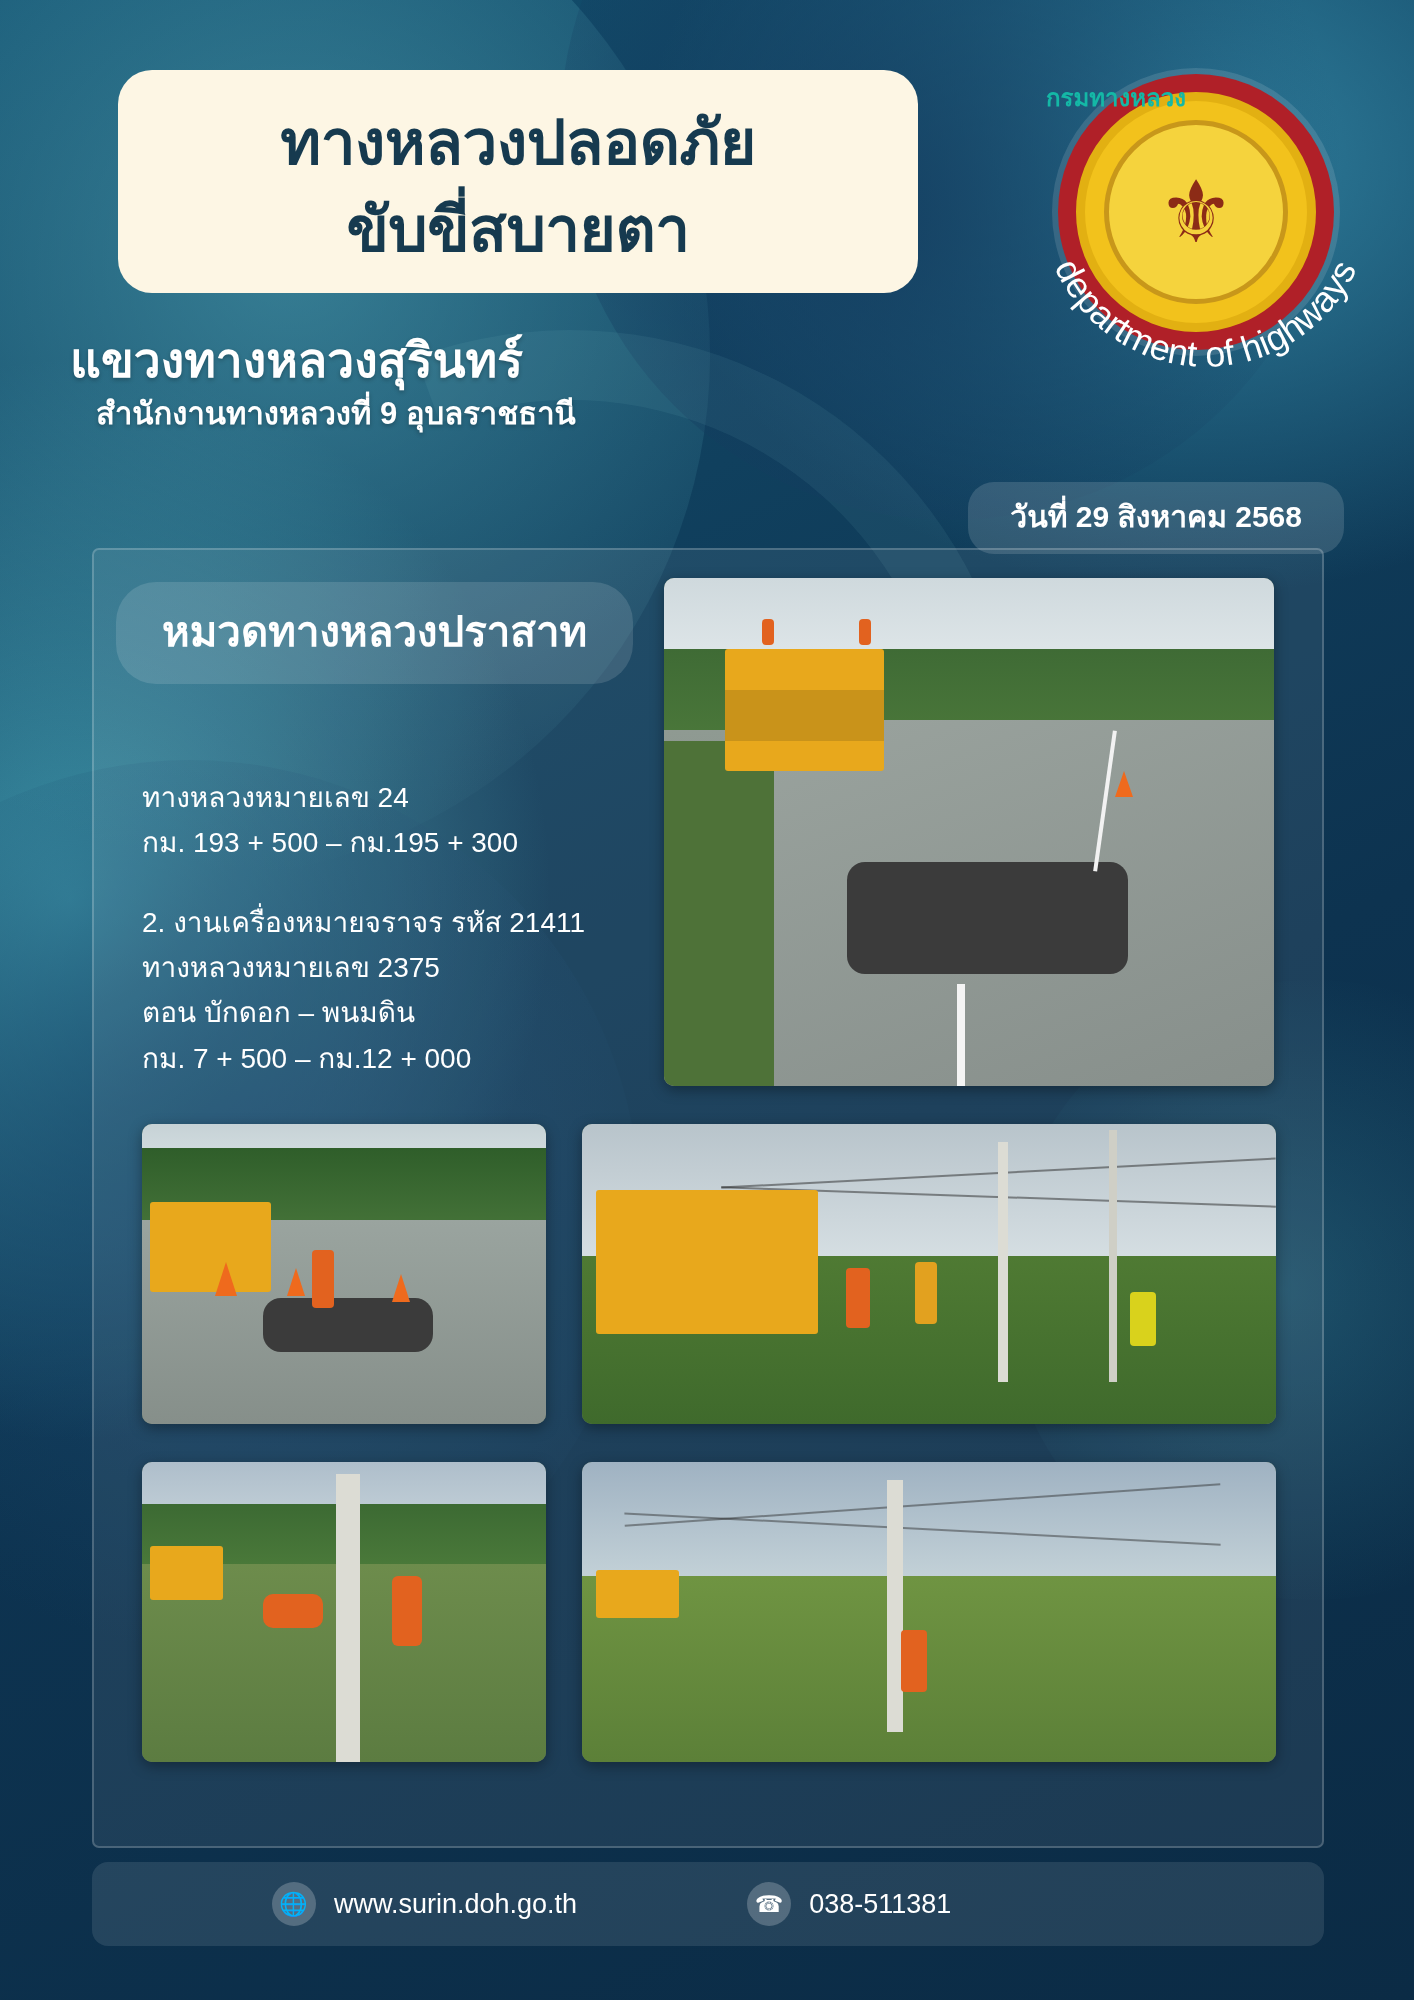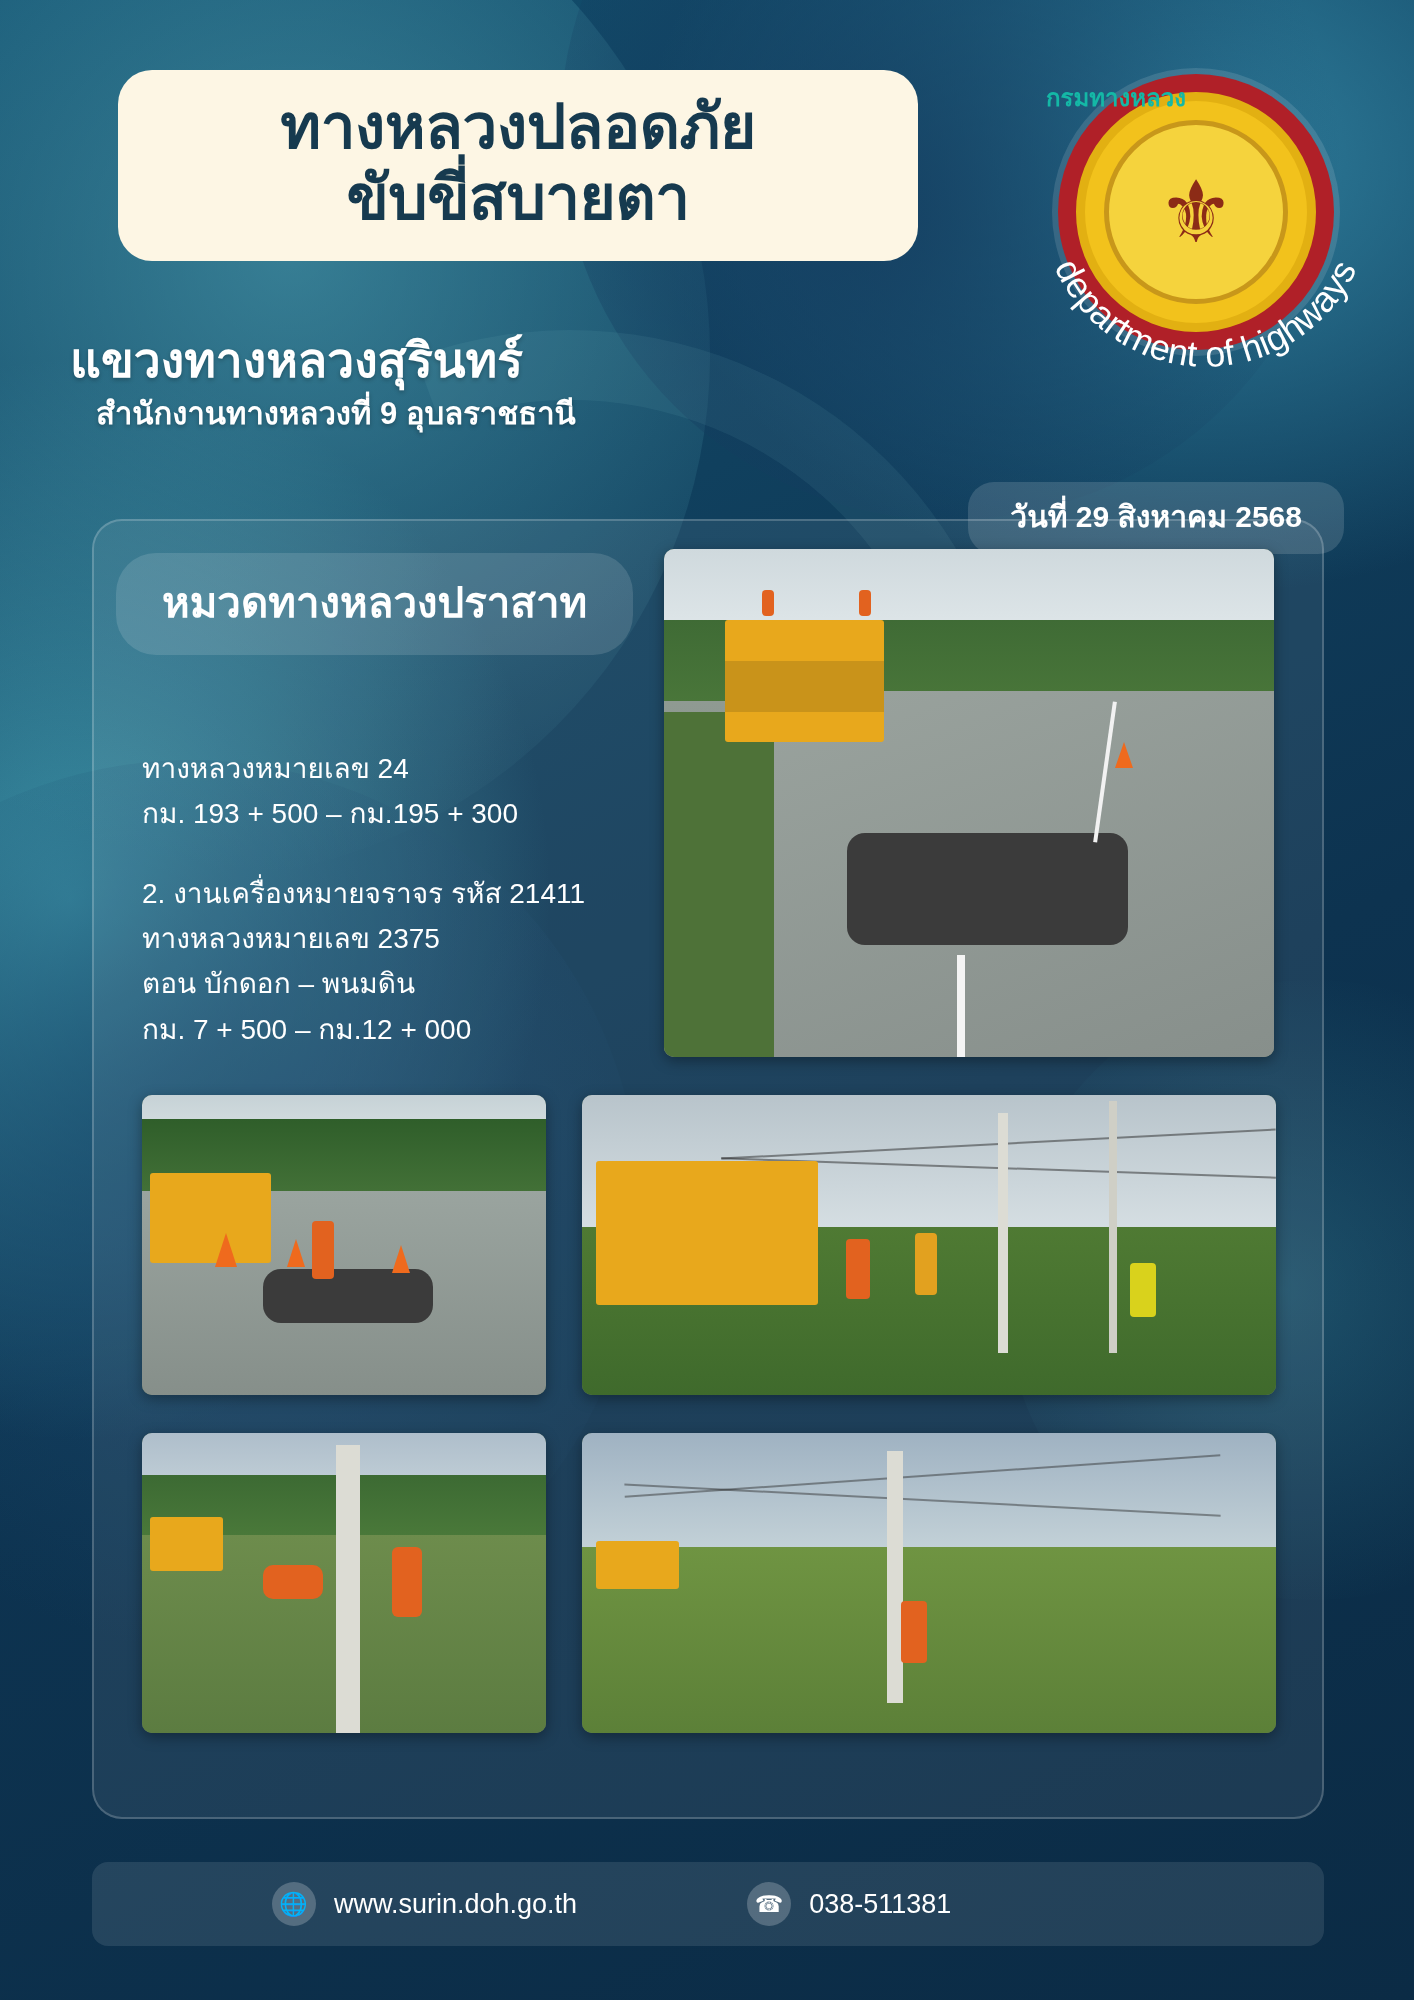--- a/index.html
+++ b/index.html
@@ -73,20 +73,21 @@
     background: #fdf6e4;
     border-radius: 34px;
     text-align: center;
   }
   .title-card .line1, .title-card .line2 {
     color: #163a4f;
     font-size: 62px;
     font-weight: bold;
     line-height: 1.14;
     letter-spacing: -0.5px;
+    margin-top: 16px;
   }
   .org-name {
     position: absolute;
     left: 70px; top: 322px;
     color: #ffffff;
     font-size: 48px;
     font-weight: bold;
     text-shadow: 0 2px 4px rgba(0,0,0,0.25);
   }
   .org-sub {
@@ -164,25 +165,25 @@
     background: rgba(255,255,255,0.14);
     border-radius: 26px;
     color: #ffffff;
     font-size: 30px;
     font-weight: bold;
   }
 
   
   .panel {
     position: absolute;
-    left: 92px; top: 519px;
+    left: 92px; top: 548px;
     width: 1232px; height: 1300px;
     background: rgba(255,255,255,0.07);
     border: 2px solid rgba(255,255,255,0.20);
-    border-radius: 30px;
+    border-radius: 7px;
   }
   .section-pill {
     position: absolute;
     left: 22px; top: 32px;
     padding: 16px 46px 20px;
     background: rgba(255,255,255,0.13);
     border-radius: 40px;
     color: #ffffff;
     font-size: 42px;
     font-weight: bold;

